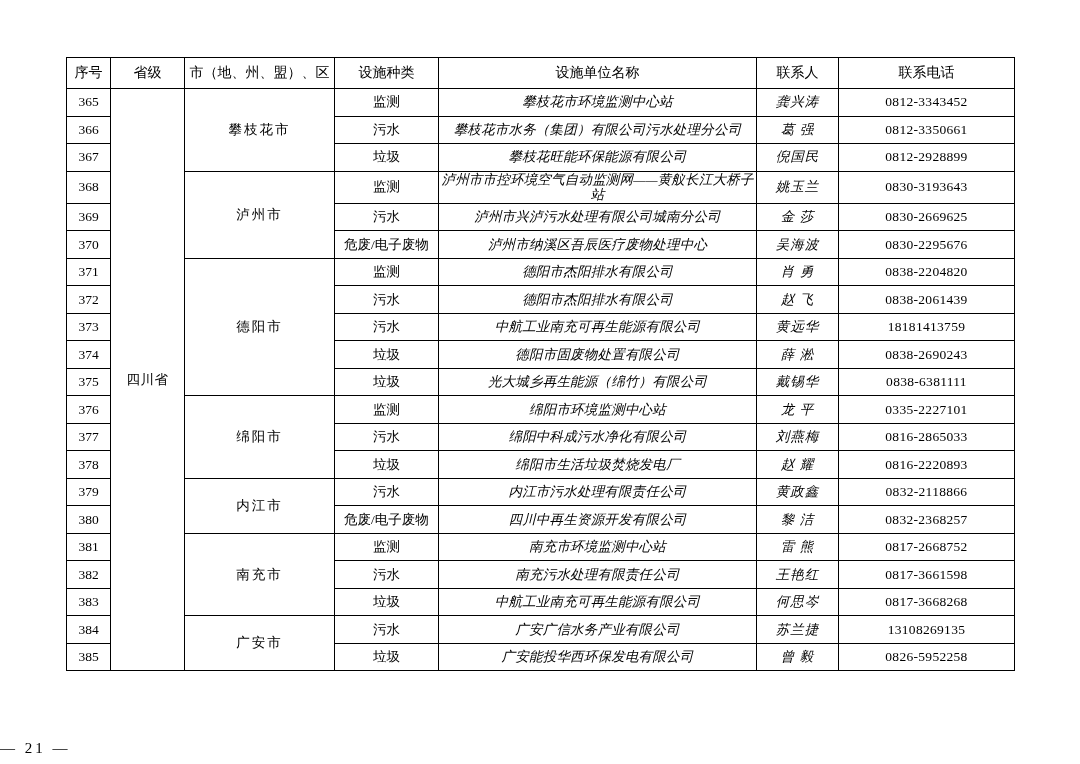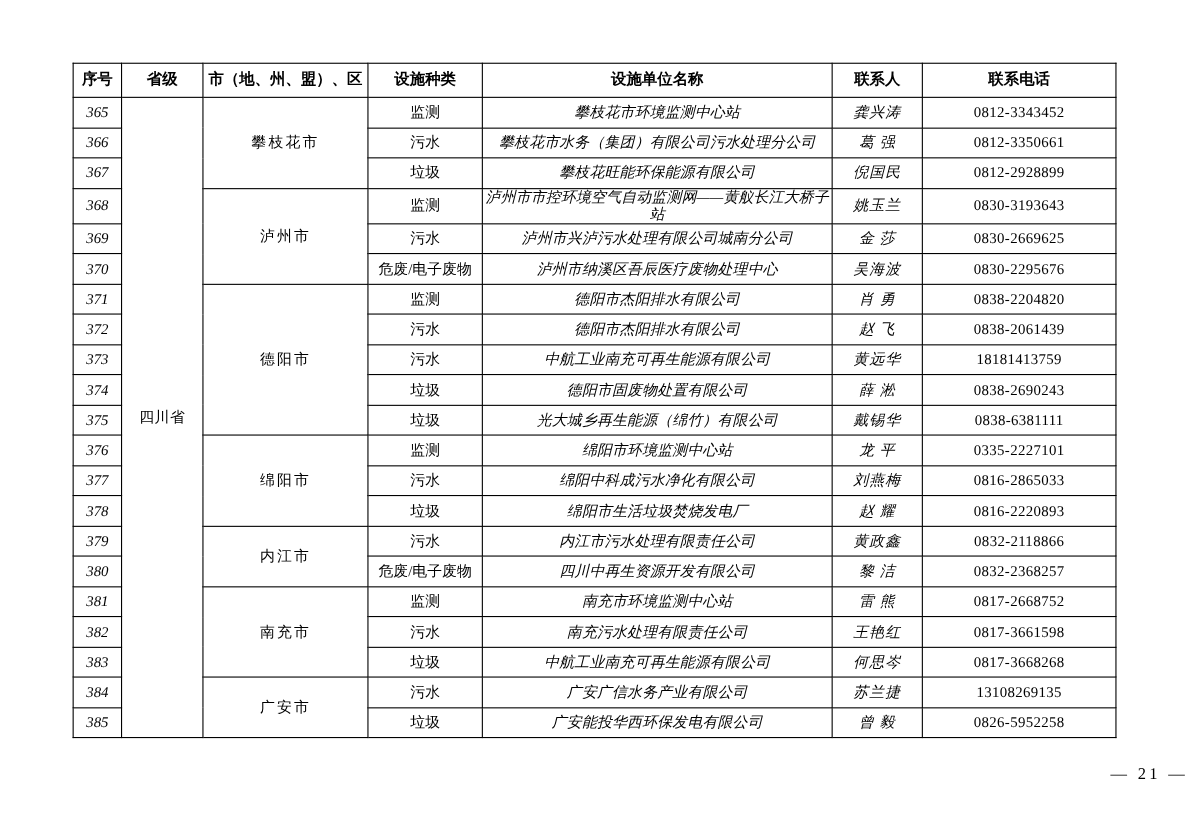--- a/index.html
+++ b/index.html
@@ -34,47 +34,47 @@
     border: 1px solid #000000;
     text-align: center;
     vertical-align: middle;
     font-size: 13.5px;
     line-height: 1.15;
     padding: 0;
     height: 26.5px;
     font-family: "Liberation Serif", "DejaVu Serif", serif;
   }
   table.doc-table th {
-    font-weight: bold;
+    font-weight: normal;
     height: 30px;
     font-size: 14px;
   }
   
   col.c-seq    { width: 44px; }
   col.c-prov   { width: 74px; }
   col.c-city   { width: 150px; }
   col.c-kind   { width: 104px; }
   col.c-unit   { width: 318px; }
   col.c-person { width: 82px; }
   col.c-phone  { width: 176px; }
 
-  td.seq   { font-size: 13.5px; font-style: italic; }
+  td.seq   { font-size: 13.5px; }
   td.prov  { font-size: 14px; letter-spacing: 0.5px; }
   td.city  { font-size: 14px; letter-spacing: 2px; }
   td.kind  { font-size: 13px; }
   td.unit  { font-size: 13.5px; letter-spacing: 0.2px; font-style: italic; }
   td.person{ font-size: 13.5px; letter-spacing: 1px; font-style: italic; }
   td.phone { font-size: 13.5px; font-family: "Liberation Serif", "DejaVu Serif", serif; letter-spacing: 0.3px; }
 
   .page-footer {
     position: absolute;
     left: 0;
-    top: 696px;
+    top: 740px;
     width: 1080px;
-    text-align: right;
+    text-align: left;
     font-size: 15px;
     letter-spacing: 3px;
     font-family: "Liberation Serif", "DejaVu Serif", serif;
   }
 </style>
 </head>
 <body>
 
 <div class="page">
 

